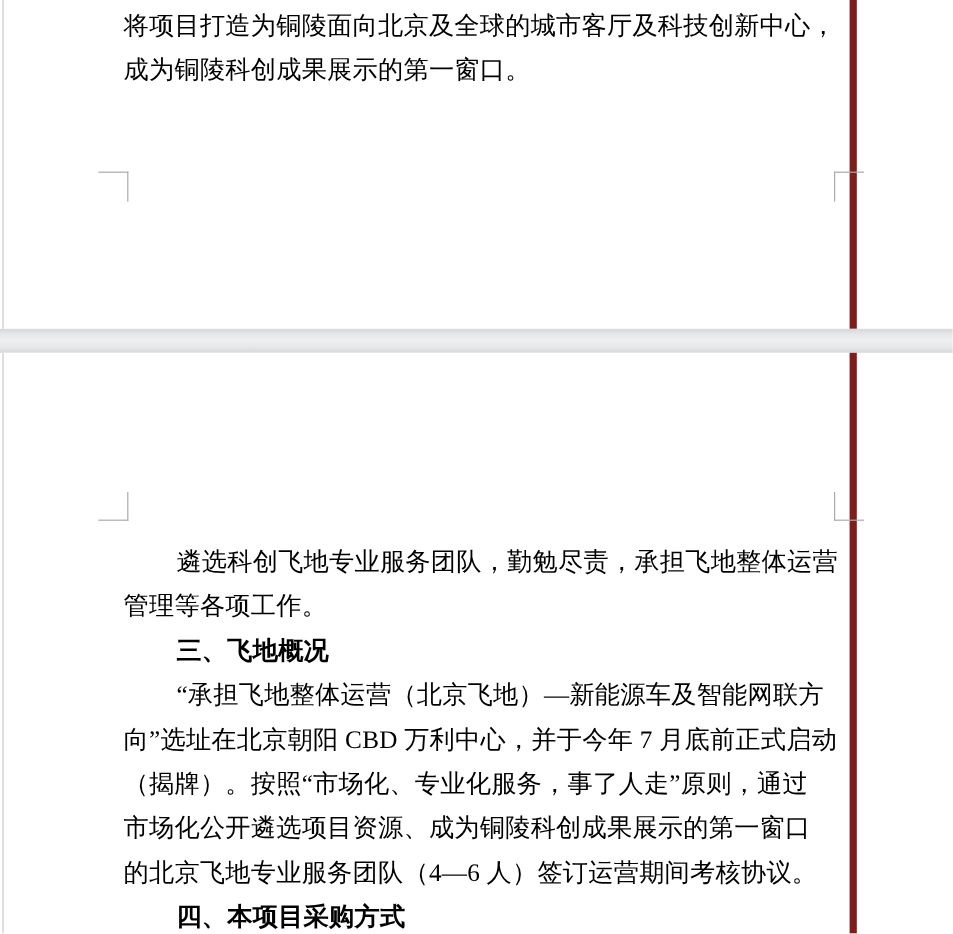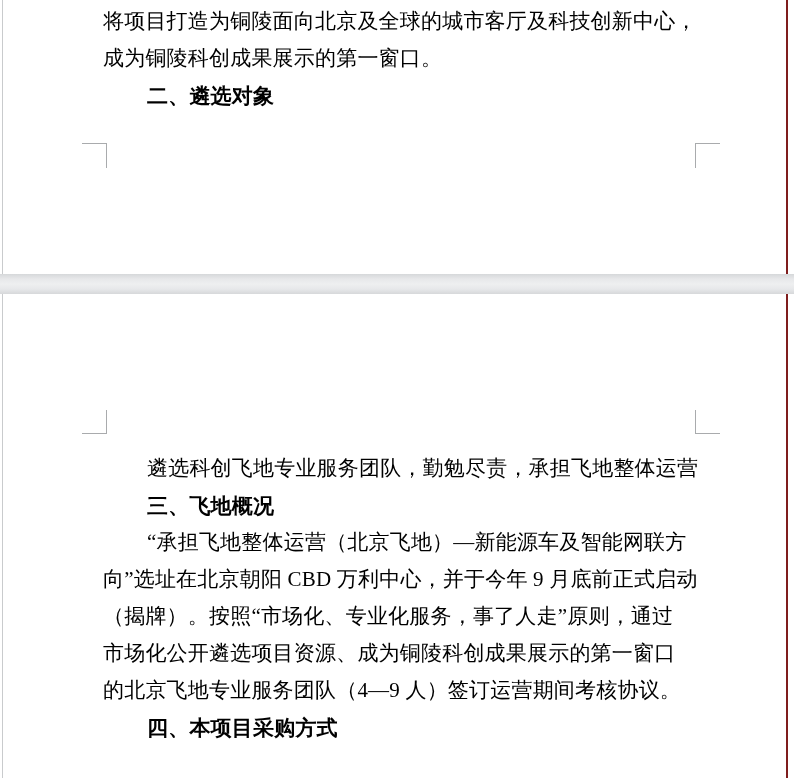--- a/index.html
+++ b/index.html
@@ -8,24 +8,24 @@
     width: 794px;
     height: 778px;
     background: #ffffff;
     overflow: hidden;
     color: #000000;
     font-family: "Liberation Serif", "DejaVu Serif", serif;
   }
   .page {
     position: absolute;
     left: 2px;
-    width: 786px;
+    width: 712px;
     background: #ffffff;
     border-left: 1px solid #c9cbcd;
-    border-right: 2px solid #7f1d1d;
+    border-right: 6px solid #7f1d1d;
     box-sizing: border-box;
   }
   .page1 { top: 0; height: 274px; }
   .page2 { top: 294px; height: 484px; }
   .page-gap {
     position: absolute;
     left: 0;
     top: 274px;
     width: 794px;
     height: 20px;
@@ -60,36 +60,36 @@
 </style>
 </head>
 <body>
 
 <div class="screen">
 
   <div class="page page1">
     <div class="textblock p1-text">
       <div class="line">将项目打造为铜陵面向北京及全球的城市客厅及科技创新中心，</div>
       <div class="line">成为铜陵科创成果展示的第一窗口。</div>
-      <div class="line heading indent">二、遴选对象</div>
     </div>
     <div class="crop-mark bl"></div>
     <div class="crop-mark br"></div>
   </div>
 
   <div class="page-gap"></div>
 
   <div class="page page2">
     <div class="crop-mark tl"></div>
     <div class="crop-mark tr"></div>
     <div class="textblock p2-text">
       <div class="line indent">遴选科创飞地专业服务团队，勤勉尽责，承担飞地整体运营</div>
+      <div class="line">管理等各项工作。</div>
       <div class="line heading indent">三、飞地概况</div>
       <div class="line indent">“承担飞地整体运营（北京飞地）—新能源车及智能网联方</div>
-      <div class="line">向”选址在北京朝阳 CBD 万利中心，并于今年 9 月底前正式启动</div>
+      <div class="line">向”选址在北京朝阳 CBD 万利中心，并于今年 7 月底前正式启动</div>
       <div class="line">（揭牌）。按照“市场化、专业化服务，事了人走”原则，通过</div>
       <div class="line">市场化公开遴选项目资源、成为铜陵科创成果展示的第一窗口</div>
-      <div class="line">的北京飞地专业服务团队（4—9 人）签订运营期间考核协议。</div>
+      <div class="line">的北京飞地专业服务团队（4—6 人）签订运营期间考核协议。</div>
       <div class="line heading indent">四、本项目采购方式</div>
     </div>
   </div>
 
 </div>
 
 </body></html>

